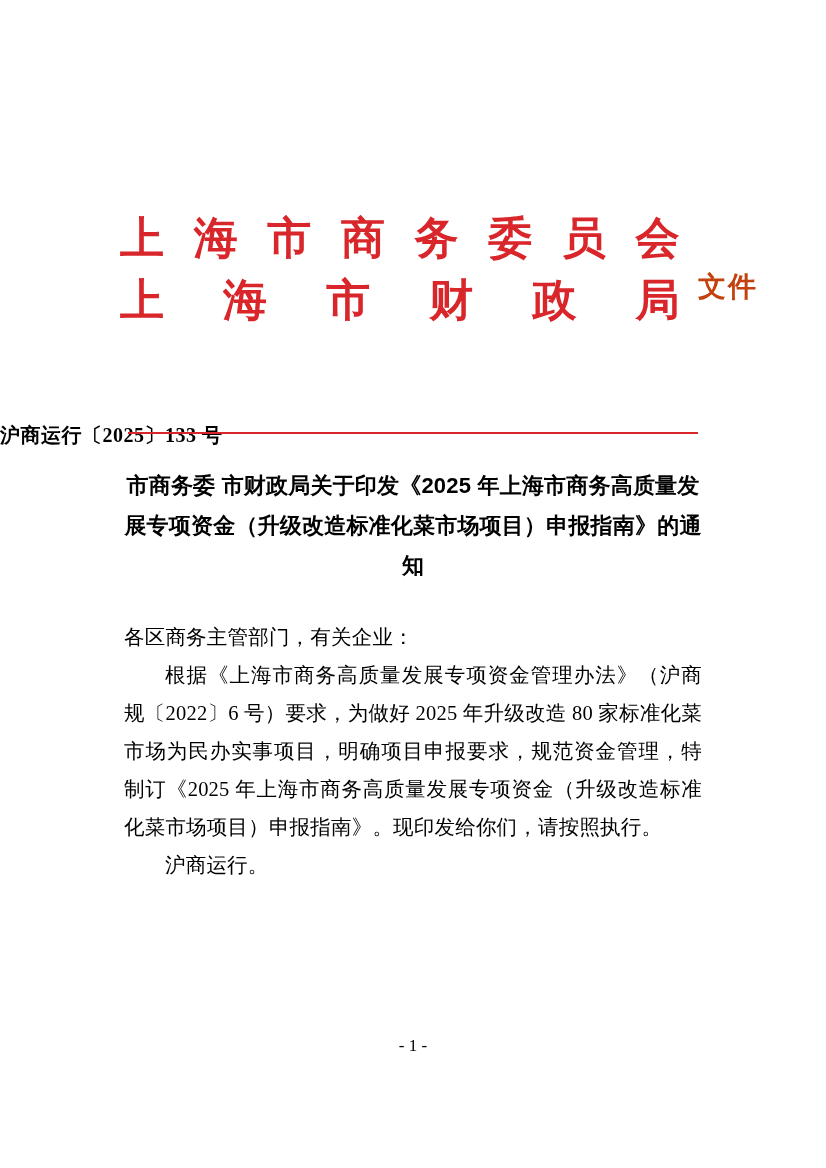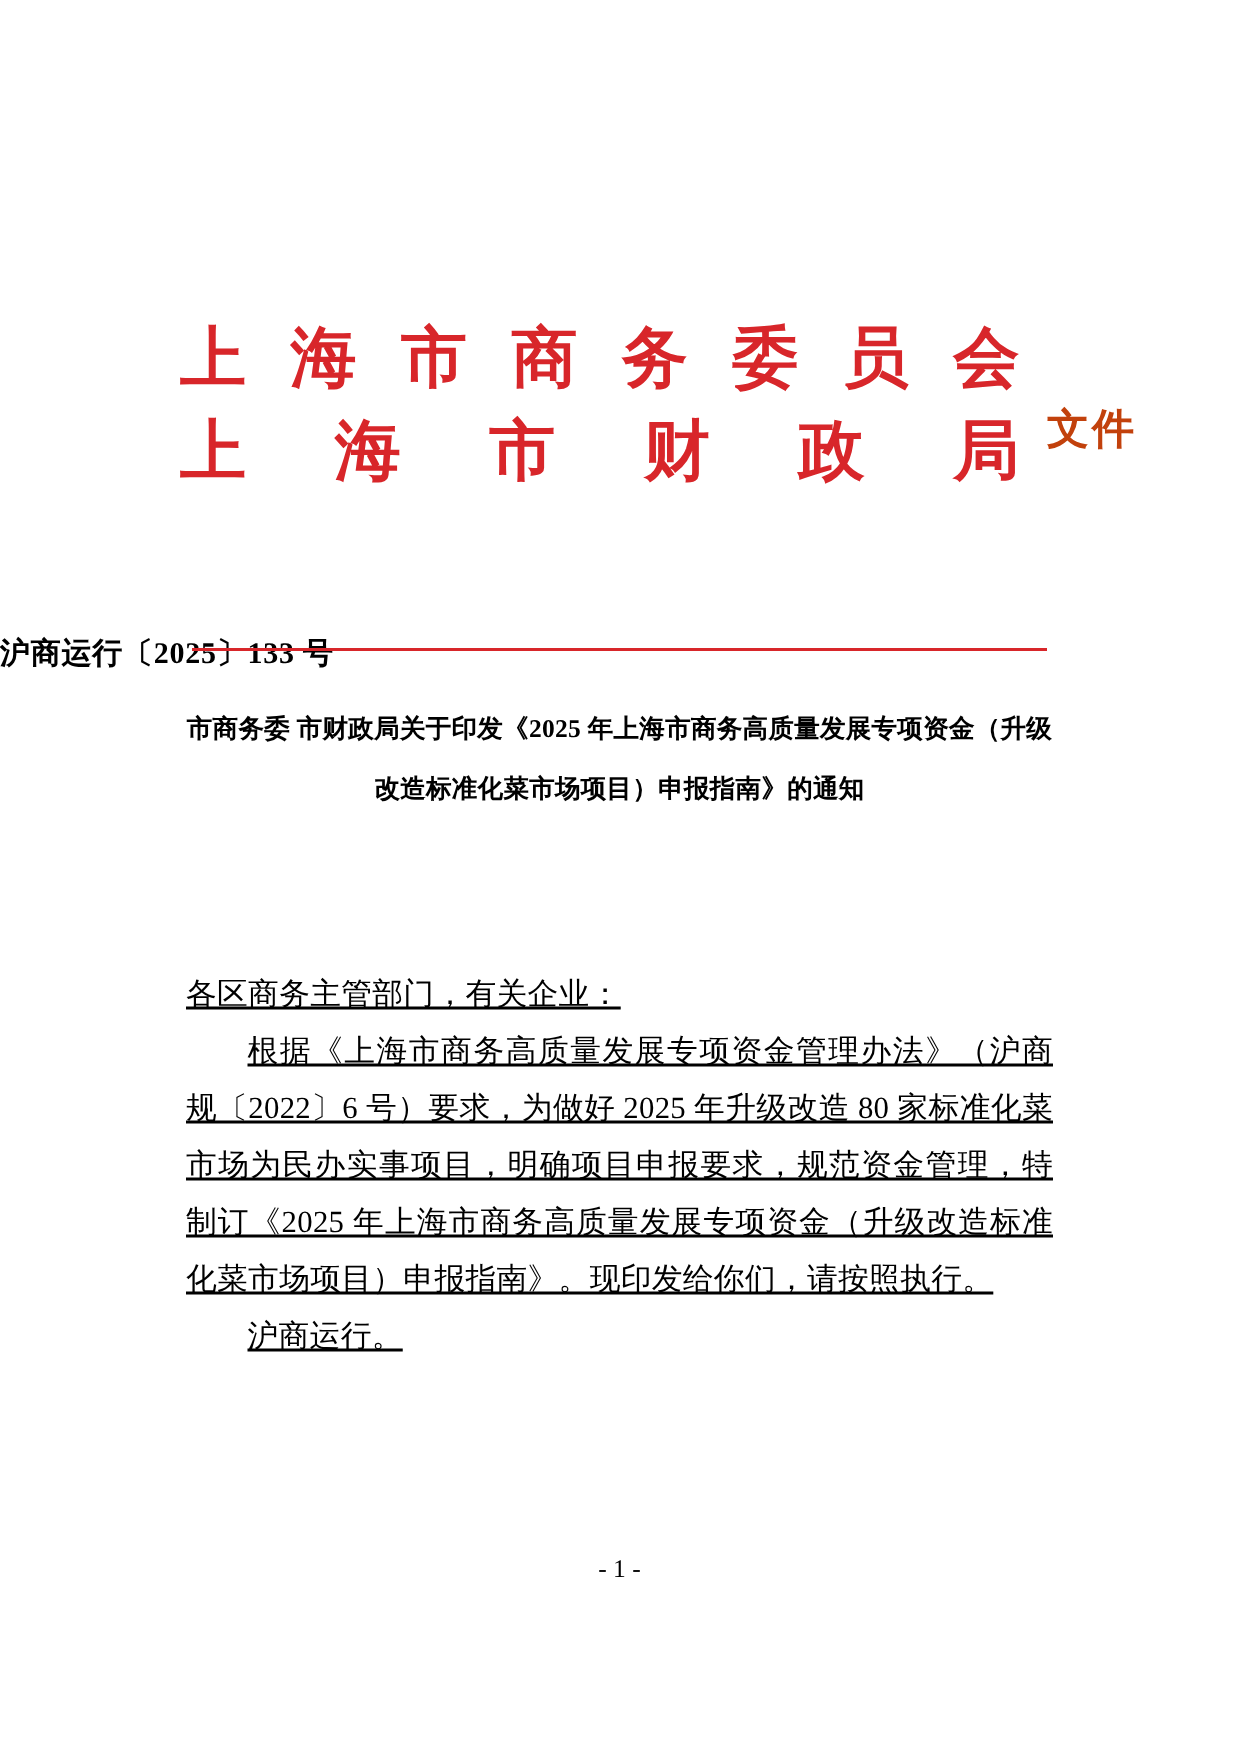--- a/index.html
+++ b/index.html
@@ -87,38 +87,37 @@
     background: #d8262a;
   }
 
   
   .doc-title {
     position: absolute;
     top: 466px;
     left: 122px;
     width: 582px;
     text-align: center;
-    font-size: 17px;
+    font-size: 22px;
     font-weight: 700;
     line-height: 40px;
     letter-spacing: 0.2px;
-    font-family: Liberation Serif, serif;
+    font-family: Liberation Sans, sans-serif;
   }
 
   
   .body-text {
     position: absolute;
-    top: 644px;
+    top: 618px;
     left: 124px;
     width: 578px;
     font-size: 20.5px;
     line-height: 38px;
     letter-spacing: 0.2px;
     font-family: "Liberation Serif", "DejaVu Serif", serif;
-    text-decoration: underline;
   }
   .body-text p {
     margin: 0;
     text-align: justify;
     text-justify: inter-ideograph;
   }
   .indent2 { text-indent: 2em; }
 
   
   .page-number {

